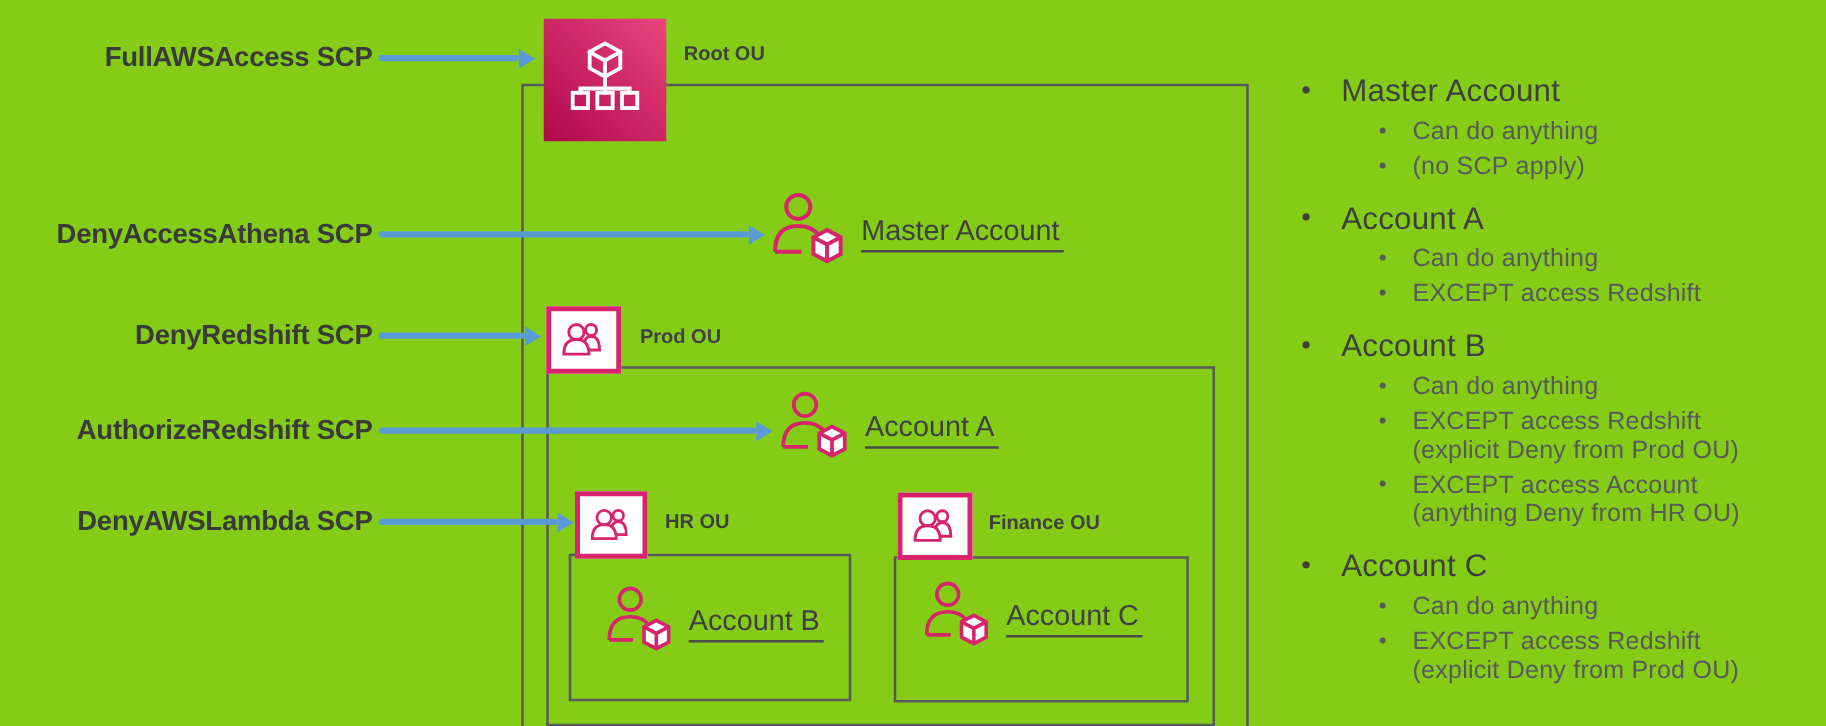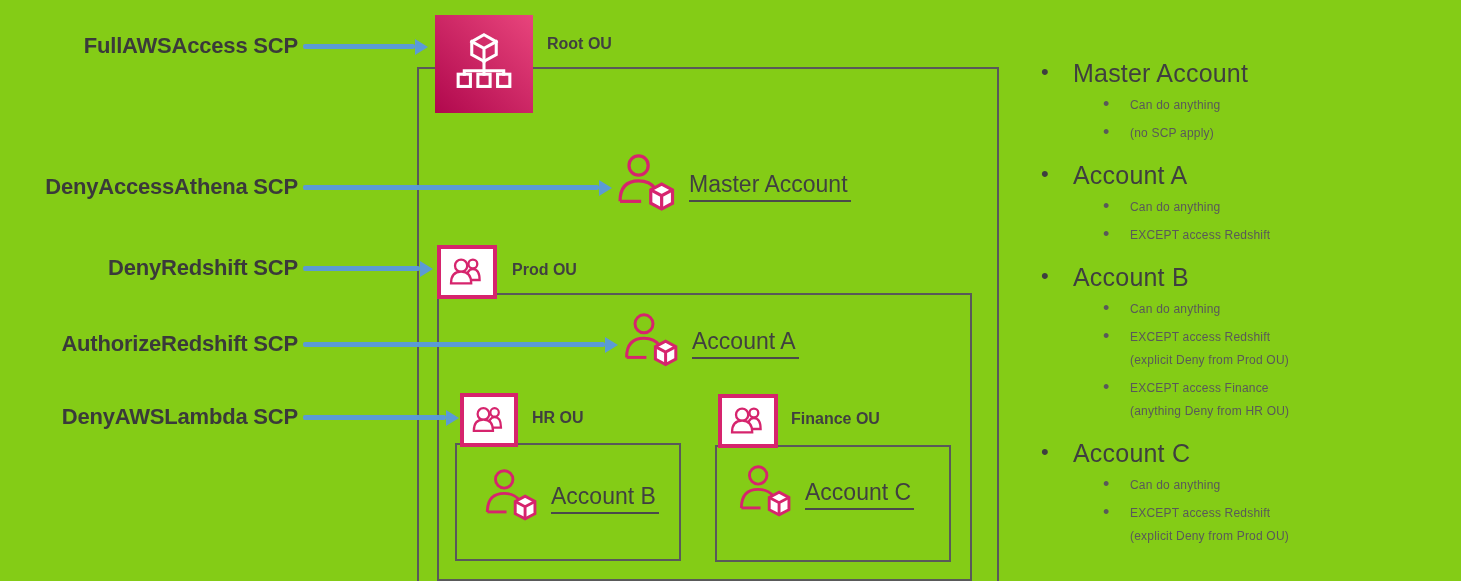--- a/index.html
+++ b/index.html
@@ -46,21 +46,21 @@
   .notes { position:absolute; left:1035px; top:58px; width:424px; z-index:2; }
   .note-group { margin-bottom:15px; }
   .note-title {
     position:relative; padding-left:38px; font-size:25px; color:#3f3f3f;
     line-height:30px; letter-spacing:0.2px;
   }
   .note-title::before { content:"\2022"; position:absolute; left:6px; top:-1px; font-size:22px; color:#3f3f3f; }
   .note-items { margin-top:6px; }
   .sub {
     position:relative; margin:0 0 5px 0; padding-left:95px;
-    font-size:12px; color:#595959; line-height:23px; letter-spacing:0.2px;
+    font-size:20px; color:#595959; line-height:23px; letter-spacing:0.2px;
   }
   .sub::before { content:"\2022"; position:absolute; left:68px; top:-1px; font-size:18px; color:#595959; }
   .sub .line2:empty { display:none; }
 
   svg .pink-stroke { stroke:#d6246d; fill:none; }
   svg .pink-fill-w { stroke:#d6246d; fill:#ffffff; }
   svg .white-stroke { stroke:#ffffff; fill:none; }
 </style>
 </head>
 <body>
@@ -200,21 +200,21 @@
       <div class="note-title">Account B</div>
       <div class="note-items">
         <div class="sub">
           <div>Can do anything</div>
         </div>
         <div class="sub">
           <div>EXCEPT access Redshift</div>
             <div class="line2">(explicit Deny from Prod OU)</div>
         </div>
         <div class="sub">
-          <div>EXCEPT access Finance</div>
+          <div>EXCEPT access Account</div>
             <div class="line2">(anything Deny from HR OU)</div>
         </div>
       </div>
     </div>
 
     <div class="note-group">
       <div class="note-title">Account C</div>
       <div class="note-items">
         <div class="sub">
           <div>Can do anything</div>

